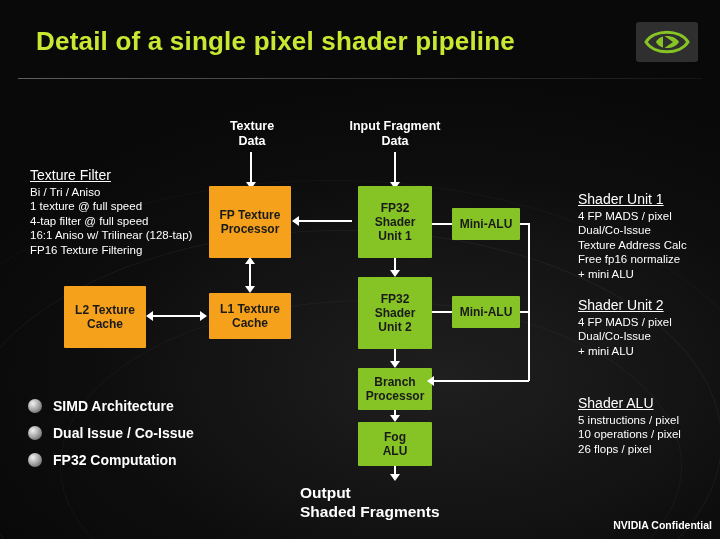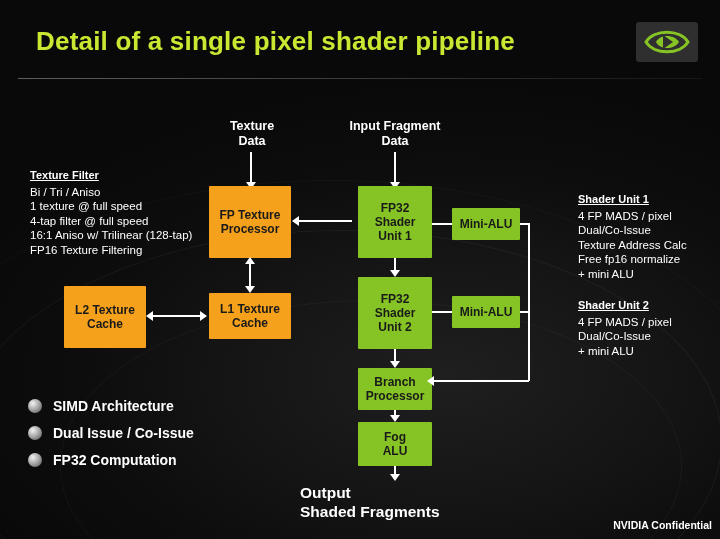--- a/index.html
+++ b/index.html
@@ -100,23 +100,23 @@
   .ar-left { border-top: 5px solid transparent; border-bottom: 5px solid transparent; border-right: 7px solid #fff; }
   .ar-right { border-top: 5px solid transparent; border-bottom: 5px solid transparent; border-left: 7px solid #fff; }
 
   .txtblock {
     position: absolute;
     color: #ffffff;
     font-size: 11.5px;
     line-height: 14.5px;
   }
   .txtblock .head {
-    font-weight: bold;
+    font-weight: normal;
     text-decoration: underline;
-    font-size: 11px;
+    font-size: 14px;
     display: block;
     margin-bottom: 2px;
   }
   .txtblock .line { display: block; white-space: nowrap; }
 
   #bullets {
     position: absolute;
     left: 28px;
     top: 394px;
   }
@@ -302,20 +302,26 @@
     <span class="line">+ mini ALU</span>
   </div>
 
   <div class="txtblock" style="left:578px; top:298px;">
     <span class="head">Shader Unit 2</span>
     <span class="line">4 FP MADS / pixel</span>
     <span class="line">Dual/Co-Issue</span>
     <span class="line">+ mini ALU</span>
   </div>
 
+  <div class="txtblock" style="left:578px; top:396px;">
+    <span class="head">Shader ALU</span>
+    <span class="line">5 instructions / pixel</span>
+    <span class="line">10 operations / pixel</span>
+    <span class="line">26 flops / pixel</span>
+  </div>
 
   <div id="bullets">
     <div class="bullet">
       <span class="dot"></span>
       <span class="btext">SIMD Architecture</span>
     </div>
     <div class="bullet">
       <span class="dot"></span>
       <span class="btext">Dual Issue / Co-Issue</span>
     </div>

